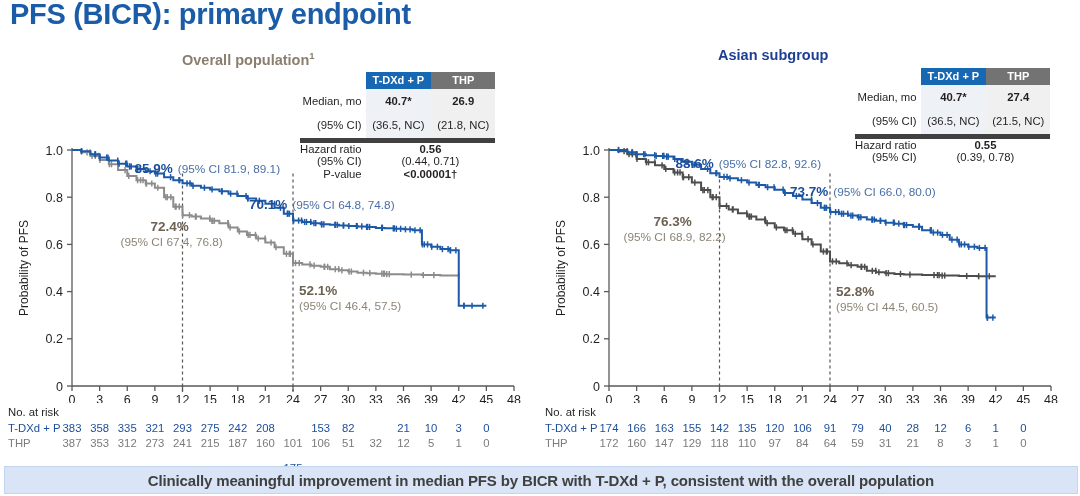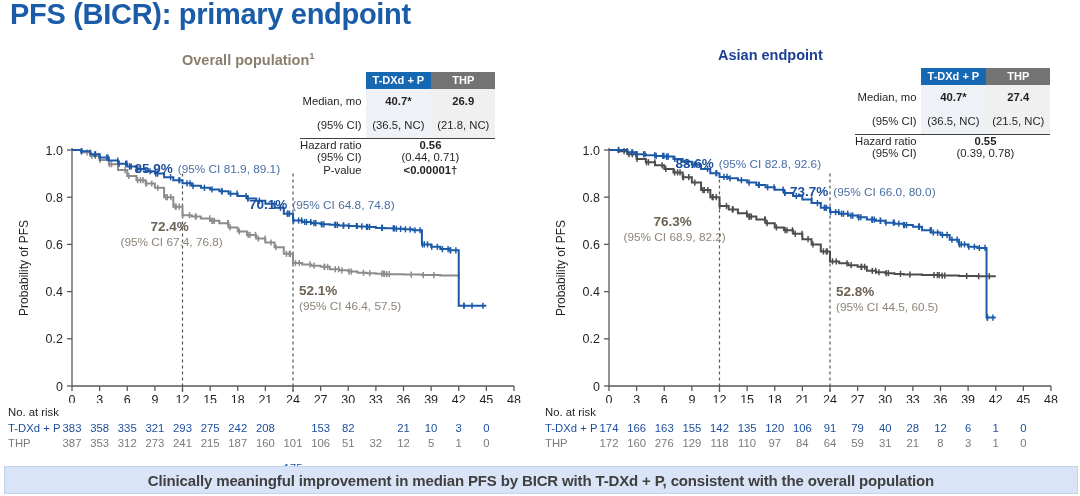--- a/index.html
+++ b/index.html
@@ -37,21 +37,21 @@
     background:#1668b3;color:#fff;font-weight:bold;font-size:11px;
     text-align:center;padding:2px 7px !important;
   }
   .hdr-grey{
     background:#737373;color:#fff;font-weight:bold;font-size:11px;
     text-align:center;padding:2px 10px !important;
   }
   .cellA{background:#eef2f7;text-align:center;padding:1px 6px !important;}
   .cellB{background:#f0f0f0;text-align:center;padding:6px 6px !important;margin-top:32px;}
   .bold{font-weight:bold;}
-  .rule td{border-top:1px solid #404040;}
+  .rule td{border-top:5px solid #404040;}
   .span2{text-align:center;}
 
   
   .chart{position:absolute;top:138px;width:520px;height:265px;}
   #chart-overall{left:8px;}
   #chart-asian{left:545px;}
 
   
   .risk{position:absolute;font-size:11.3px;white-space:nowrap;}
   .risk .rk-title{font-weight:normal;color:#231f20;font-size:11.3px;}
@@ -75,21 +75,21 @@
 </head>
 <body>
 
 <div class="slide">
 
   <div class="slide-title">PFS (BICR): primary endpoint</div>
 
   <div class="panel-title" id="overall-title">
     <span>Overall population</span><span class="sup">1</span>
   </div>
-  <div class="panel-title" id="asian-title">Asian endpoint</div>
+  <div class="panel-title" id="asian-title">Asian subgroup</div>
 
   <div class="stats" id="stats-overall">
     <table>
       <tbody>
           <tr>
         <td></td>
         <td class="hdr-blue">T-DXd + P</td>
         <td class="hdr-grey">THP</td>
       </tr>
       <tr>
@@ -652,21 +652,21 @@
         <span class="rk-val rk-blue" style="left: 354.875px;">28</span>
         <span class="rk-val rk-blue" style="left: 382.5px;">12</span>
         <span class="rk-val rk-blue" style="left: 410.125px;">6</span>
         <span class="rk-val rk-blue" style="left: 437.75px;">1</span>
         <span class="rk-val rk-blue" style="left: 465.375px;">0</span>
       </div>
       <div class="rk-row" style="top: 31px;">
         <span class="rk-name rk-grey">THP</span>
         <span class="rk-val rk-grey" style="left: 51px;">172</span>
         <span class="rk-val rk-grey" style="left: 78.625px;">160</span>
-        <span class="rk-val rk-grey" style="left: 106.25px;">276</span>
+        <span class="rk-val rk-grey" style="left: 106.25px;">147</span>
         <span class="rk-val rk-grey" style="left: 133.875px;">129</span>
         <span class="rk-val rk-grey" style="left: 161.5px;">118</span>
         <span class="rk-val rk-grey" style="left: 189.125px;">110</span>
         <span class="rk-val rk-grey" style="left: 216.75px;">97</span>
         <span class="rk-val rk-grey" style="left: 244.375px;">84</span>
         <span class="rk-val rk-grey" style="left: 272px;">64</span>
         <span class="rk-val rk-grey" style="left: 299.625px;">59</span>
         <span class="rk-val rk-grey" style="left: 327.25px;">31</span>
         <span class="rk-val rk-grey" style="left: 354.875px;">21</span>
         <span class="rk-val rk-grey" style="left: 382.5px;">8</span>

